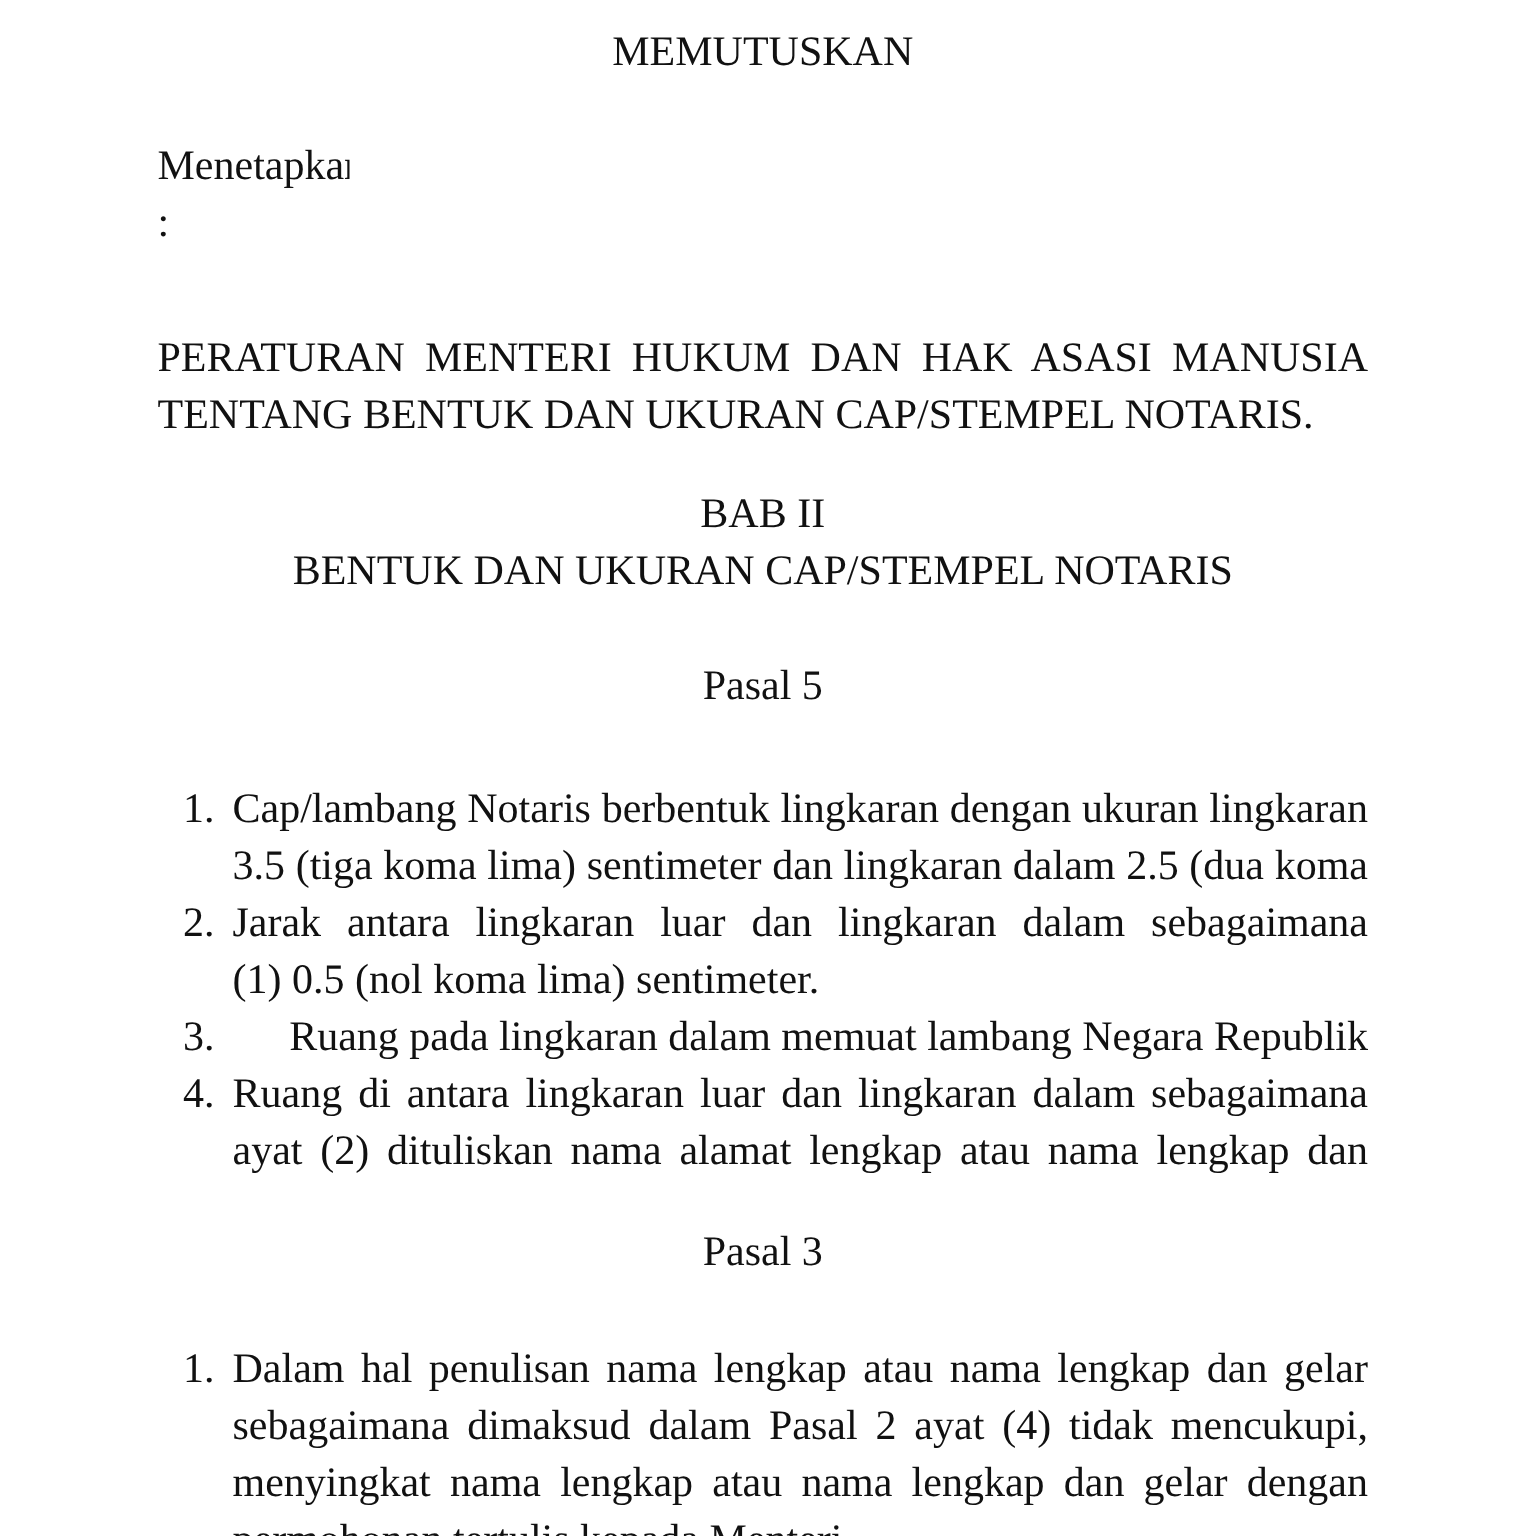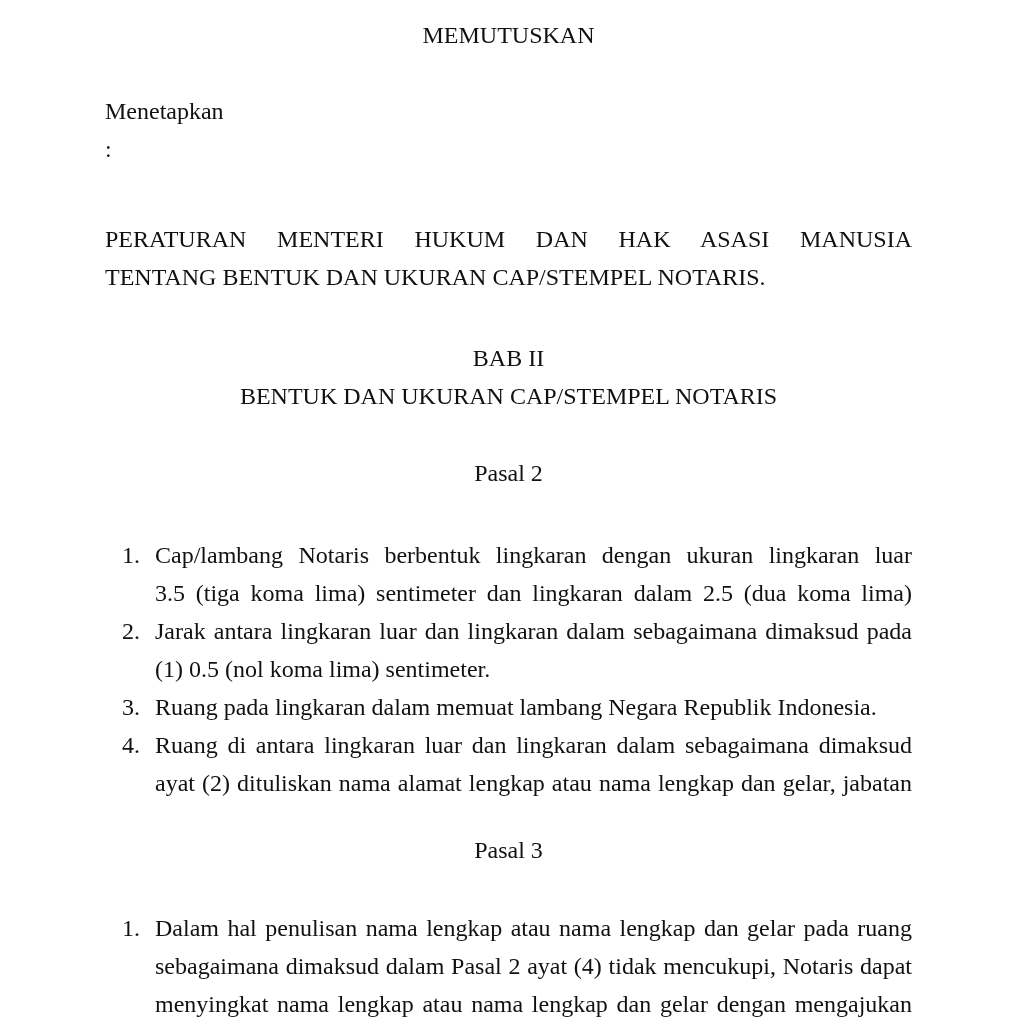--- a/index.html
+++ b/index.html
@@ -4,41 +4,41 @@
 <style>
   * { margin: 0; padding: 0; box-sizing: border-box; }
   html, body { background: #ffffff; }
   .page {
     position: relative;
     width: 1024px;
     height: 1024px;
     background: #ffffff;
     color: #111111;
     font-family: "Liberation Serif", "DejaVu Serif", serif;
-    font-size: 24px;
+    font-size: 28px;
     line-height: 38px;
     padding: 16px 112px 0 105px;
     overflow: hidden;
   }
   .center { text-align: center; }
   .line { height: 38px; overflow: hidden; }
   .jline { text-align: justify; text-align-last: justify; }
   .lline { text-align: right; text-align-last: left; }
   .hang {
     display: flex;
     margin-top: 38px;
     flex-direction: column;
   }
   .hang-label {
     width: 128px;
     flex: 0 0 128px;
     text-align: left;
   }
   .hang-body { flex: 1 1 auto; }
-  .bab-block { margin-top: 43px; }
+  .bab-block { margin-top: 28px; }
   .pasal2-title { margin-top: 39px; }
   .pasal2-list { margin-top: 44px; }
   .pasal3-title { margin-top: 29px; }
   .pasal3-list { margin-top: 40px; }
   .oli { display: flex; margin-left: 17px; }
   .oli-num {
     width: 33px;
     flex: 0 0 33px;
     text-align: left;
   }
@@ -57,21 +57,21 @@
       <div class="line jline">PERATURAN MENTERI HUKUM DAN HAK ASASI MANUSIA</div>
       <div class="line lline">TENTANG BENTUK DAN UKURAN CAP/STEMPEL NOTARIS.</div>
     </div>
   </div>
 
   <div class="bab-block">
     <div class="line center">BAB II</div>
     <div class="line center">BENTUK DAN UKURAN CAP/STEMPEL NOTARIS</div>
   </div>
 
-  <div class="line center pasal2-title">Pasal 2</div>
+  <div class="line center pasal2-title">Pasal 5</div>
 
   <div class="pasal2-list">
 
     <div class="oli">
       <div class="oli-num line">1.</div>
       <div class="oli-body">
         <div class="line jline">Cap/lambang Notaris berbentuk lingkaran dengan ukuran lingkaran luar berdiameter</div>
         <div class="line jline">3.5 (tiga koma lima) sentimeter dan lingkaran dalam 2.5 (dua koma lima)</div>
       </div>
     </div>

